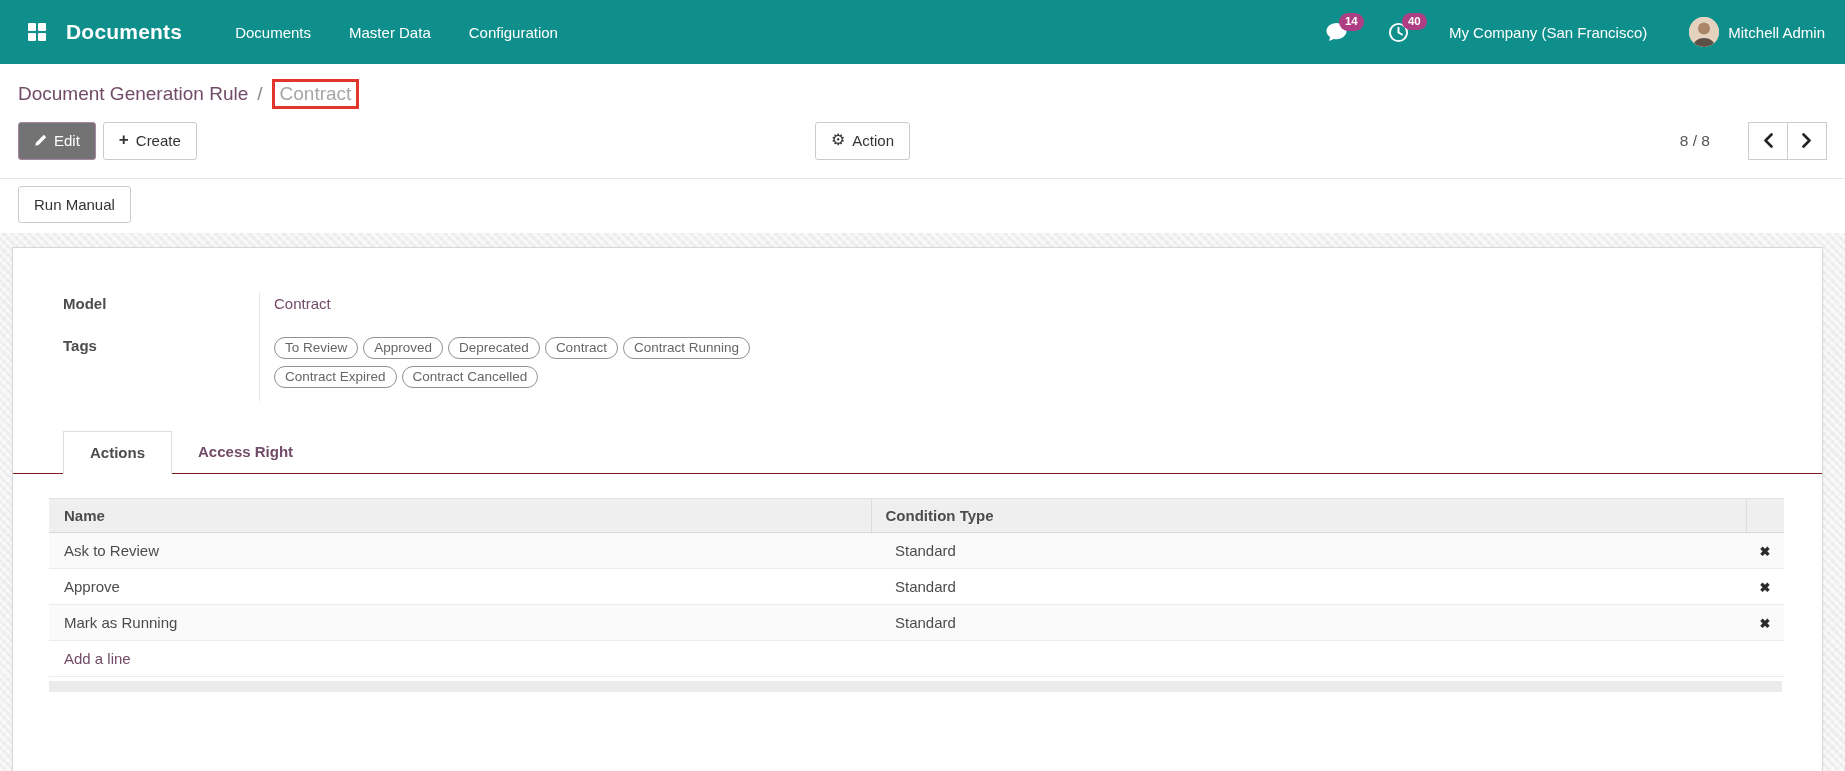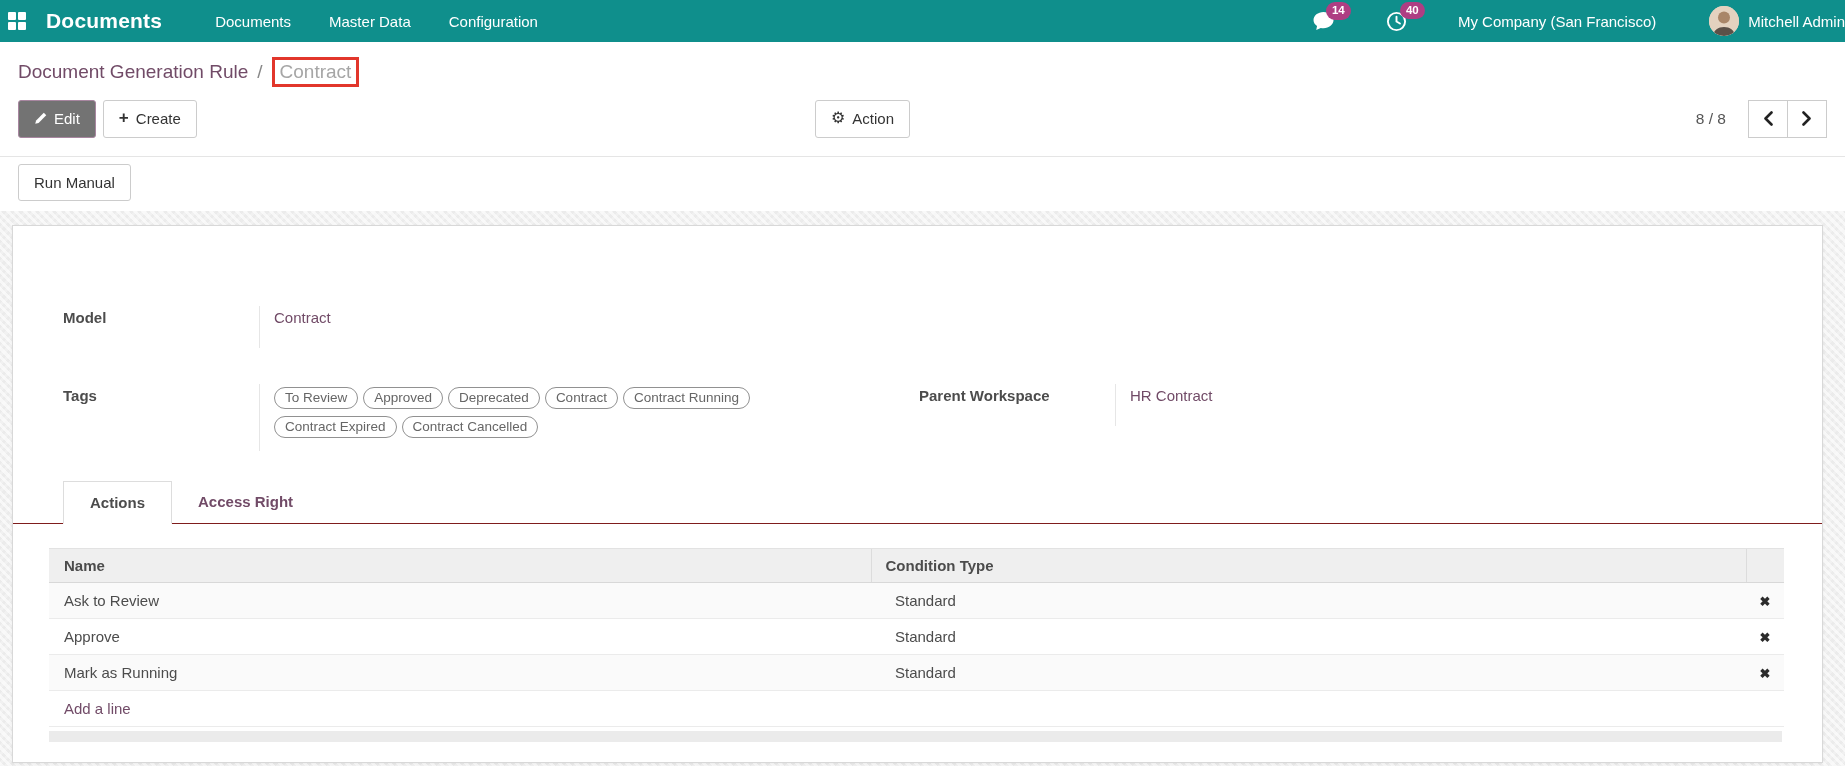--- a/index.html
+++ b/index.html
@@ -3,62 +3,62 @@
 <meta charset="utf-8">
 <style>
   :root{
     --c-topbar:#0F8F8C; --c-primary:#714B67; --c-badge:#AE3E83; --c-annotation:#E2362B;
   }
   *{box-sizing:border-box; margin:0; padding:0;}
   html,body{width:1845px; height:771px; overflow:hidden;}
   body{font-family:"Liberation Sans", sans-serif; color:#4c4c4c; background:#fff; font-size:15px;}
 
   
-  .topbar{height:42px; background:var(--c-topbar); display:flex; align-items:center; padding:0 0; color:#fff;}
+  .topbar{height:64px; background:var(--c-topbar); display:flex; align-items:center; padding:0 20px; color:#fff;}
   .apps-btn{width:34px; height:34px; display:flex; align-items:center; justify-content:center; cursor:pointer;}
   .brand{font-size:21px; font-weight:600; margin:0 34px 0 12px; letter-spacing:.2px;}
   .menus{display:flex; align-self:stretch;}
   .menu-item{display:flex; align-items:center; padding:0 19px; font-size:15px; cursor:pointer;}
   .spacer{flex:1;}
-  .systray{display:flex; align-items:center;gap:11px;}
+  .systray{display:flex; align-items:center;}
   .tray-icon{position:relative; margin-right:40px; cursor:pointer; display:flex; align-items:center;}
   .badge{position:absolute; top:-9px; left:14px; background:var(--c-badge); color:#fff; font-size:11.5px; font-weight:700; line-height:1; padding:3px 6px; border-radius:9px;}
   .company{font-size:15px; margin-right:42px; cursor:pointer;}
   .usermenu{display:flex; align-items:center; cursor:pointer;}
   .avatar{width:30px; height:30px; border-radius:50%; overflow:hidden; margin-right:9px; background:#e7d7c4; flex:none;}
   .username{font-size:15px;}
 
   
   .breadcrumb-row{padding:15px 18px 5px; font-size:19px; display:flex; align-items:center;}
   .crumb-parent{color:var(--c-primary); cursor:pointer; text-decoration:none;}
   .crumb-sep{color:#888; margin:0 9px;}
   .crumb-current{color:#a6a6a6; border:3px solid var(--c-annotation); padding:0 5px; line-height:1.25;}
   .buttons-row{display:flex; align-items:center; padding:8px 18px 18px; position:relative; border-bottom:1px solid #e5e5e5;}
   .btn{display:inline-flex; align-items:center; gap:7px; font-size:15px; font-family:inherit; padding:8px 15px; border:1px solid #ccc; background:#fff; color:#333; border-radius:3px; cursor:pointer; line-height:1.3;}
   .btn-primary{background:#737373; border-color:#A886A0; color:#fff;}
   .btn + .btn{margin-left:7px;}
   .action-btn{position:absolute; left:808px;}
   .gear-glyph{font-size:16px; line-height:1; position:relative; top:-1px;}
   .plus-glyph{font-weight:700; font-size:17px; line-height:1; position:relative; top:-1px;}
   .pager{margin-left:auto; display:flex; align-items:center;}
-  .pager-count{color:#555; font-size:15.5px; margin-right:22px;text-align:center;}
+  .pager-count{color:#555; font-size:15.5px; margin-right:38px;text-align:center;}
   .pager-group{display:flex;}
   .pager-btn{width:40px; height:38px; background:#fff; border:1px solid #ccc; display:flex; align-items:center; justify-content:center; cursor:pointer;}
   .pager-btn + .pager-btn{margin-left:-1px;}
   .run-row{padding:7px 18px 10px;}
 
   
   .content{height:555px; background-color:#f1f1f1;
     background-image:repeating-linear-gradient(45deg, rgba(255,255,255,.6) 0 3px, transparent 3px 6px),
                      repeating-linear-gradient(-45deg, rgba(0,0,0,.025) 0 3px, transparent 3px 6px);
     padding-top:14px;}
   .sheet{margin-left:12px; width:1811px; height:538px; background:#fff; border:1px solid #d8d8d8; box-shadow:0 1px 3px rgba(0,0,0,.06);}
 
   .form-grid{display:grid; grid-template-columns:806px 1fr; column-gap:50px; padding:44px 40px 0 50px;}
-  .field-row{display:grid; grid-template-columns:196px 1fr; min-height:42px;margin-top:36px;}
+  .field-row{display:grid; grid-template-columns:196px 1fr; min-height:42px;}
   .field-label{font-weight:700; color:#4c4c4c; padding-top:3px;}
   .field-value{border-left:1px solid #e6e6e6; padding:3px 0 6px 14px;}
   .link-value{color:var(--c-primary); cursor:pointer; text-decoration:none;}
   .tag-pill{display:inline-block; border:1px solid #919191; border-radius:12px; padding:2px 10px 3px; font-size:13.5px; color:#666; margin:0 5px 7px 0; background:#fff; white-space:nowrap;}
 
   
   .tabs{display:flex; margin-top:30px; padding-left:50px; border-bottom:1px solid #7f1d1d;font-weight:bold;}
   .tab{padding:12px 26px; font-size:15px; cursor:pointer; color:var(--c-primary);}
   .tab.active{color:#4c4c4c; background:#fff; border:1px solid #ddd; border-bottom:1px solid #fff; margin-bottom:-1px;}
 
@@ -195,26 +195,20 @@
           </div>
         </div>
         <div class="field-row">
           <div class="field-label">Tags</div>
           <div class="field-value"><span class="tag-pill">To Review</span><span class="tag-pill">Approved</span><span class="tag-pill">Deprecated</span><span class="tag-pill">Contract</span><span class="tag-pill">Contract Running</span><span class="tag-pill">Contract Expired</span><span class="tag-pill">Contract Cancelled</span></div>
         </div>
       </div>
 
       <div>
         <div class="field-row">
-        </div>
-        <div class="field-row">
-          <div class="field-label">Parent Workspace</div>
-          <div class="field-value">
-            <a class="link-value">HR Contract</a>
-          </div>
         </div>
       </div>
     </div>
 
     <div class="tabs">
       <div class="tab active">Actions</div>
       <div class="tab">Access Right</div>
     </div>
 
     <div class="table-wrap">

